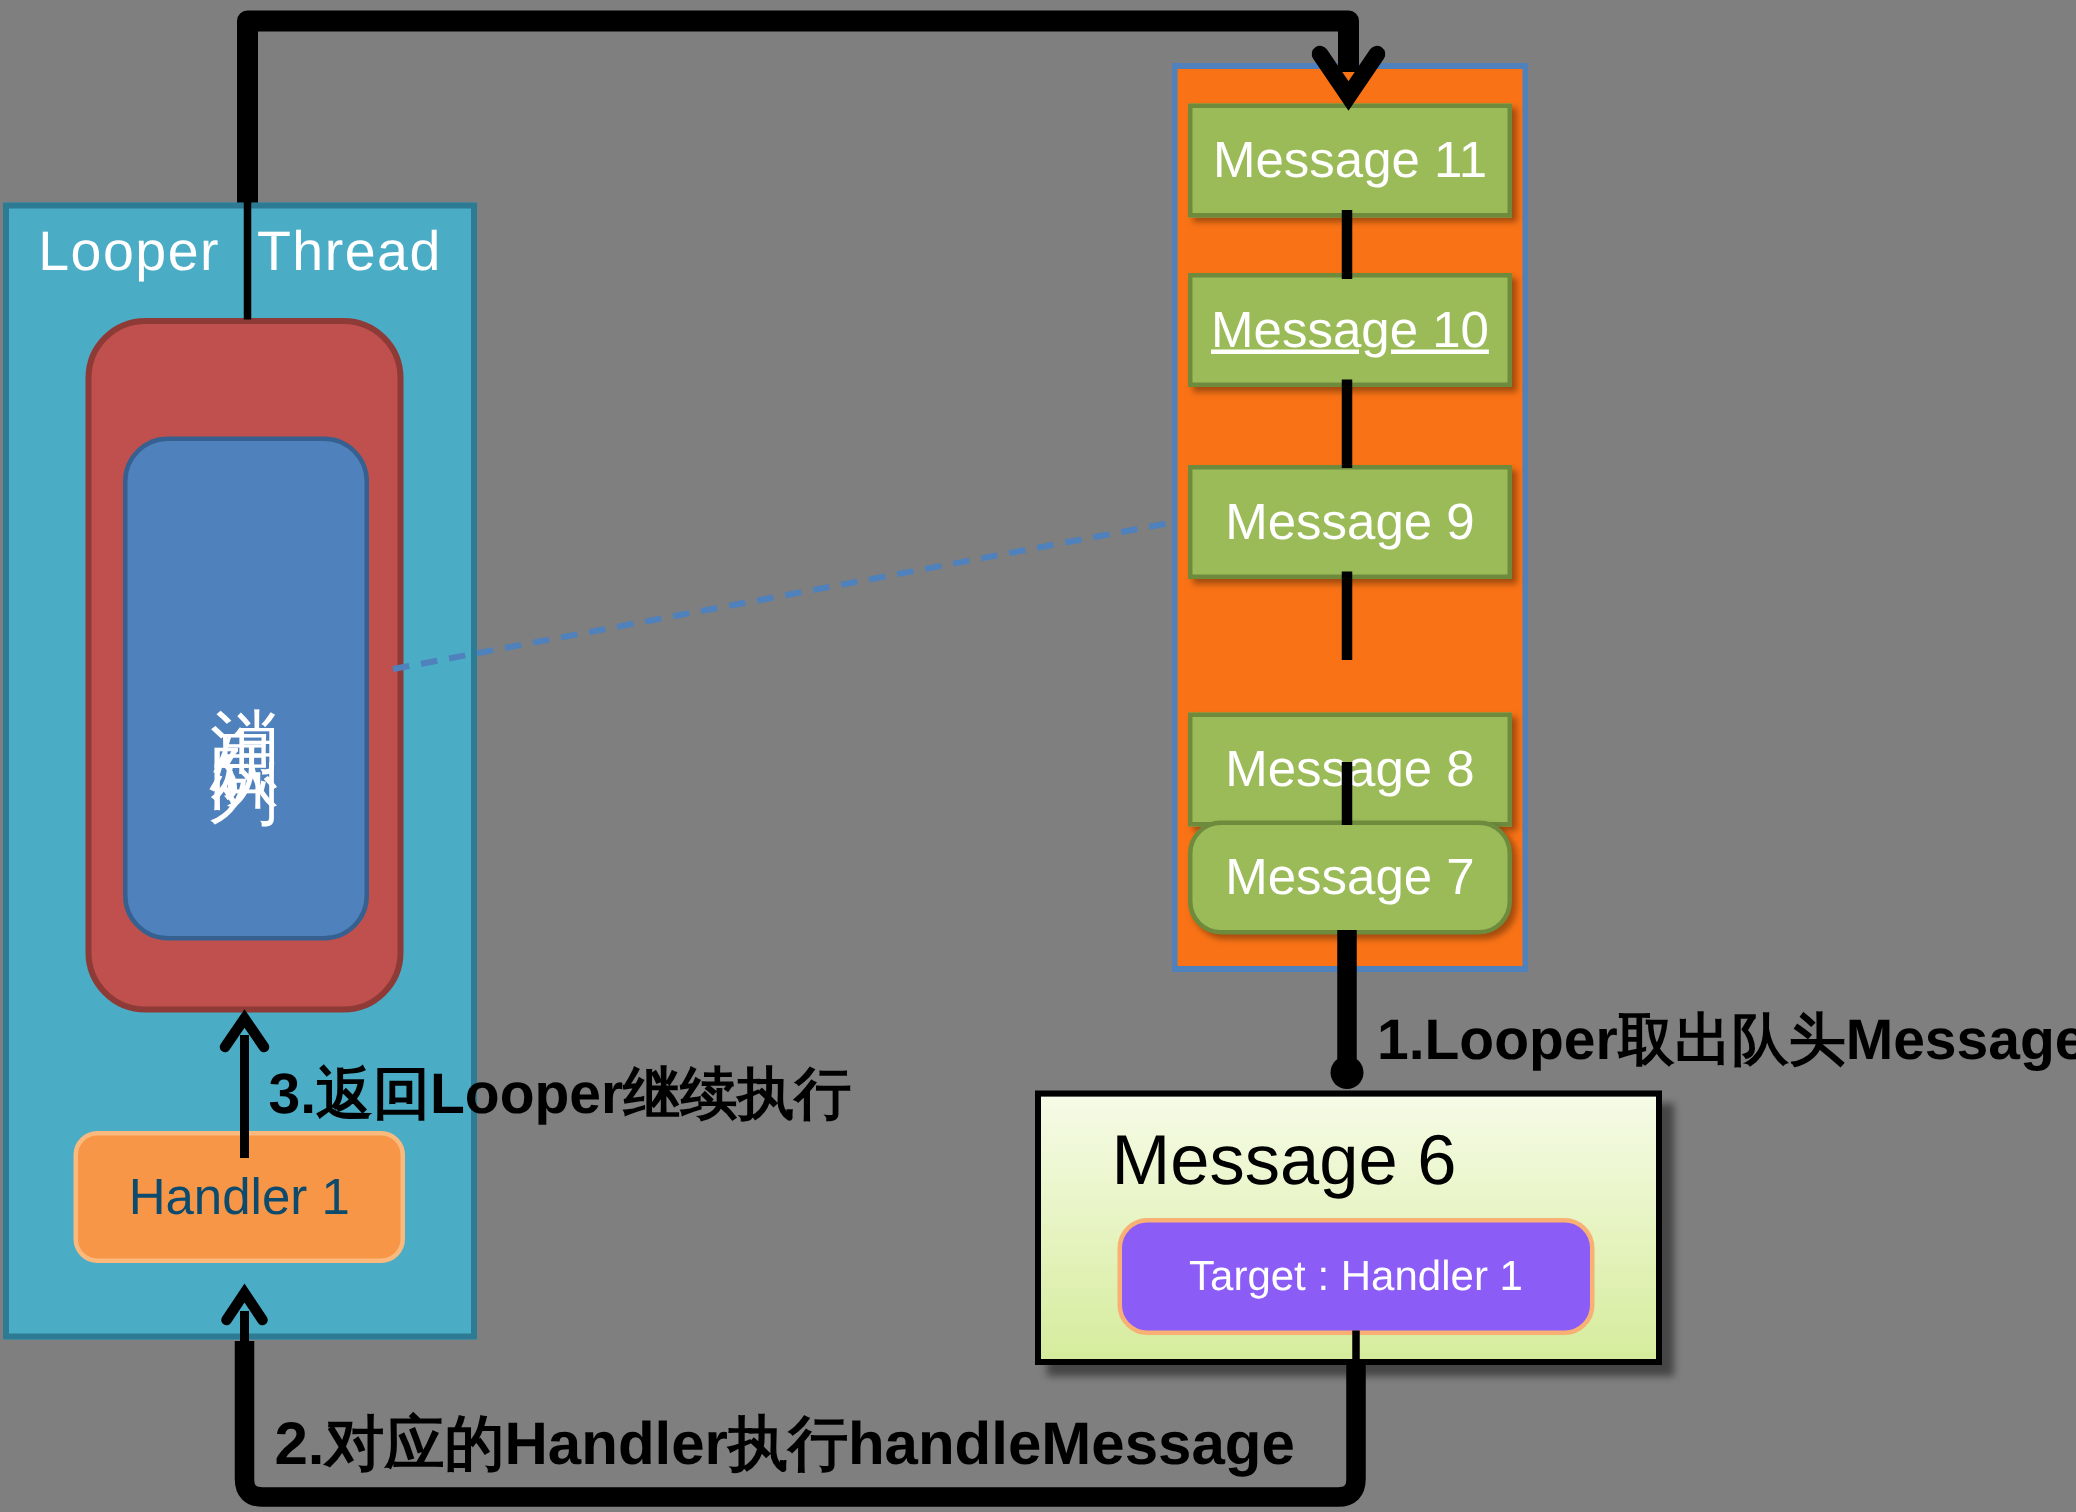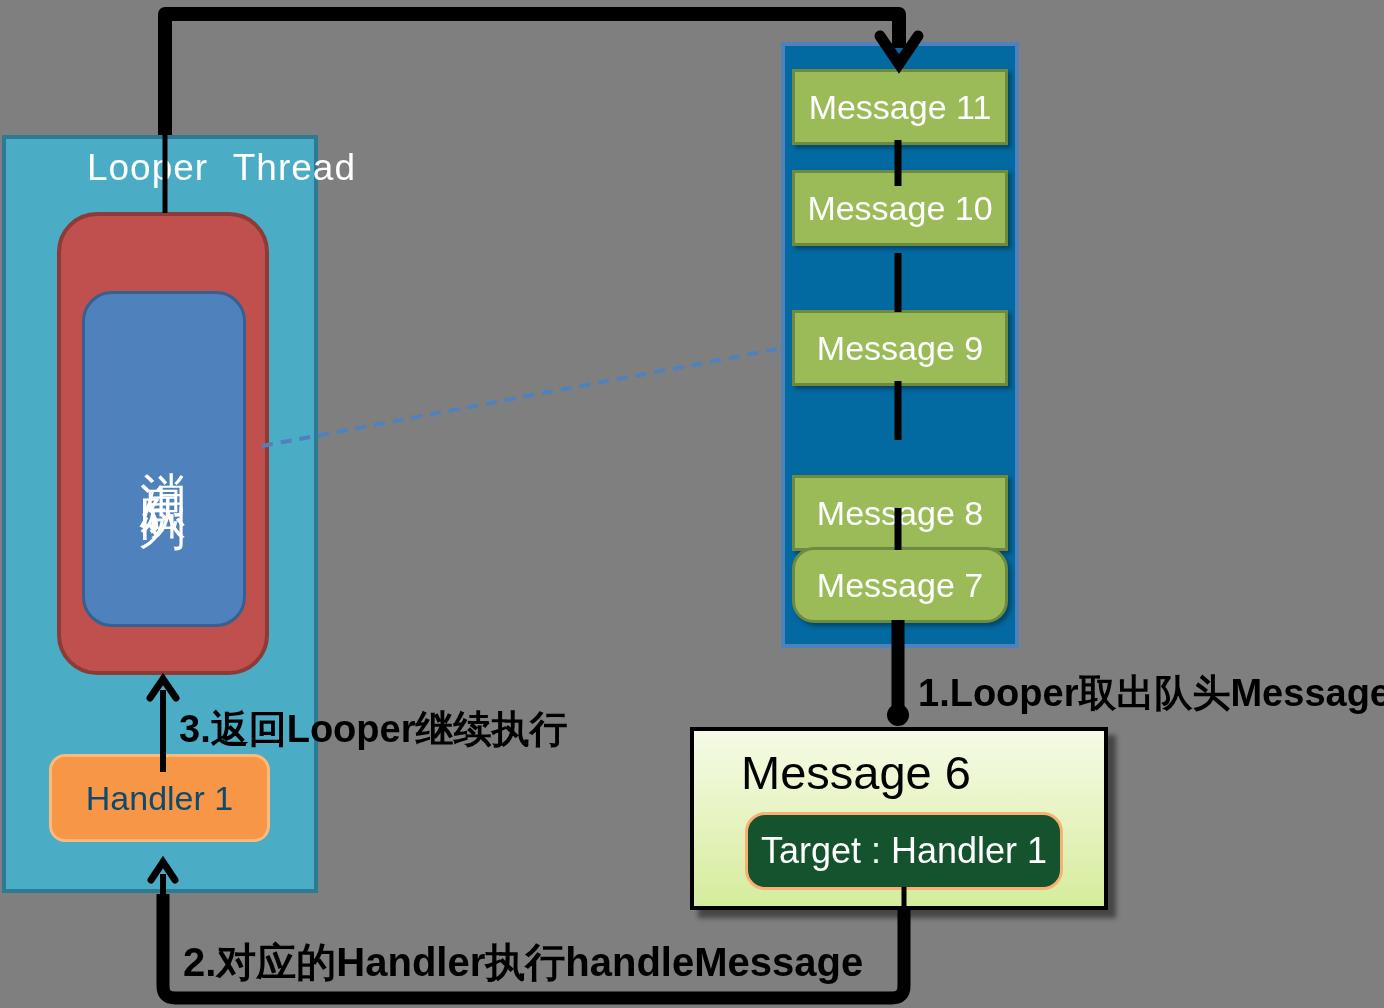--- a/index.html
+++ b/index.html
@@ -7,22 +7,22 @@
     position:relative;width:1384px;height:1008px;background:#7F7F7F;
     overflow:hidden;font-family:"Liberation Sans",sans-serif;
   }
   .abs{position:absolute;}
   
   .thread-box{
     left:2px;top:135px;width:316px;height:758px;
     background:#4BACC6;border:4px solid #2C7A93;box-sizing:border-box;
   }
   .thread-title{
-    left:0;top:147px;width:320px;text-align:right;
-    color:#fff;font-size:37px;word-spacing:14px;letter-spacing:1px;margin-left:36px;
+    left:0;top:147px;width:320px;text-align:center;
+    color:#fff;font-size:37px;word-spacing:14px;letter-spacing:1px;
   }
   .looper-box{
     left:57px;top:212px;width:212px;height:463px;
     background:#C0504D;border:4px solid #8E3B38;border-radius:40px;box-sizing:border-box;
   }
   .looper-label{
     left:57px;top:228px;width:212px;text-align:center;
     color:#fff;font-size:39px;
   }
   .mq-box{
@@ -37,50 +37,50 @@
   }
   .handler-box{
     left:49px;top:754px;width:221px;height:88px;
     background:#F79646;border:3px solid #FAB97D;border-radius:16px;box-sizing:border-box;
     display:flex;align-items:center;justify-content:center;
     color:#0c4a6e;font-size:34px;
   }
   
   .queue-panel{
     left:781px;top:42px;width:238px;height:606px;
-    background:#0369a1;border:4px solid #4F81BD;box-sizing:border-box;
+    background:#f97316;border:4px solid #4F81BD;box-sizing:border-box;
   }
   .qmsg{
     position:absolute;left:7px;width:216px;height:76px;
     background:#9BBB59;border:3px solid #6E8B3D;box-sizing:border-box;
     display:flex;align-items:center;justify-content:center;
     color:#fff;font-size:34px;
     box-shadow:3px 3px 4px rgba(0,0,0,0.35);
   }
   .qmsg.m11{top:23px;}
-  .qmsg.m10{top:124px;}
+  .qmsg.m10{top:136px;text-decoration:underline;}
   .qmsg.m9{top:264px;}
   .qmsg.m8{top:391px;margin-top:38px;}
   .qmsg.m7{top:501px;border-radius:22px;}
   
   .msg6-box{
     left:690px;top:727px;width:418px;height:183px;
     background:linear-gradient(to bottom,#F5FBE6 0%,#E5F3BE 55%,#D5EC9C 100%);
     border:4px solid #000;box-sizing:border-box;
     box-shadow:8px 8px 5px rgba(0,0,0,0.45);
   }
   .msg6-title{
     left:690px;top:745px;width:332px;text-align:center;
     color:#000;font-size:47px;
   }
   .target-box{
     left:745px;top:812px;width:318px;height:78px;
-    background:#14532d;border:3px solid #F8B075;border-radius:20px;box-sizing:border-box;
+    background:#8b5cf6;border:3px solid #F8B075;border-radius:20px;box-sizing:border-box;
     display:flex;align-items:center;justify-content:center;
-    color:#fff;font-size:36px;
+    color:#fff;font-size:28px;
   }
   
   .step{color:#000;font-weight:bold;white-space:nowrap;}
   .step1{left:918px;top:668px;font-size:38px;}
   .step2{left:183px;top:935px;font-size:40px;}
   .step3{left:179px;top:704px;font-size:38px;}
   
   svg.overlay{position:absolute;left:0;top:0;width:1384px;height:1008px;pointer-events:none;}
 </style>
 </head>

